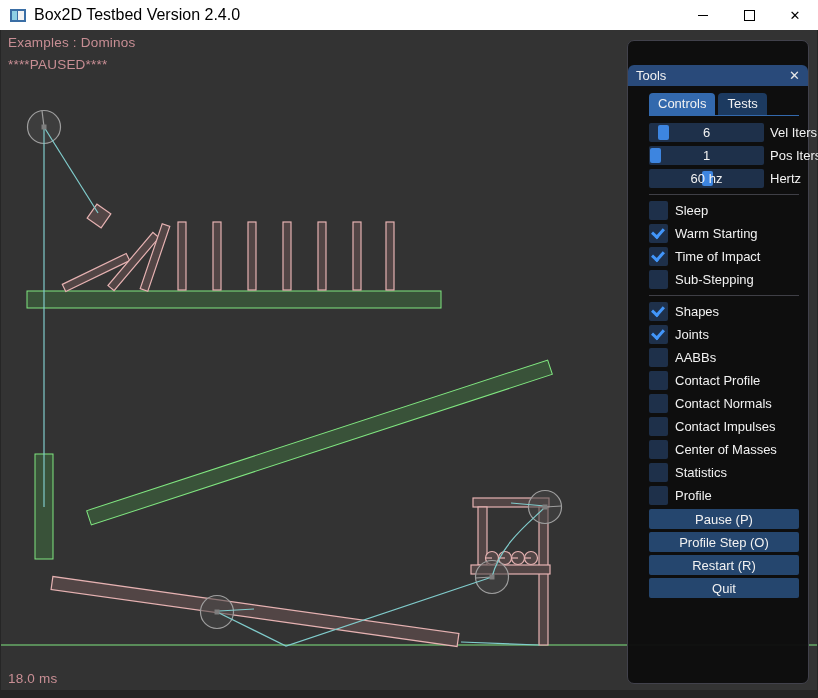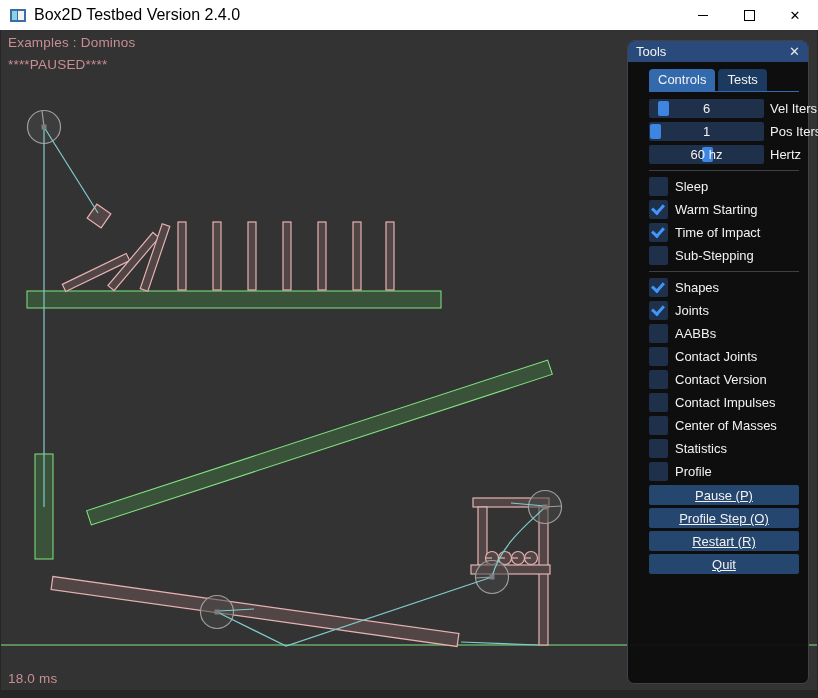--- a/index.html
+++ b/index.html
@@ -24,39 +24,39 @@
   .hud{position:absolute;left:7px;color:#C88E94;font-size:13.5px;letter-spacing:0.2px;}
   .hud.example{top:5px;}
   .hud.paused{top:27px;}
   .hud.ms{top:641px;}
 
   
   .panel{position:absolute;left:627px;top:40px;width:182px;height:644px;
          background:rgba(13,13,13,0.97);border:1px solid #41414b;border-radius:7px;
          color:#f2f2f2;font-size:13px;box-sizing:border-box;}
   .panel-header{height:21px;background:#294A7A;border-radius:6px 6px 0 0;
-                display:flex;align-items:center;padding:0 8px;}
+                display:flex;align-items:center;padding:0 8px;margin-top:24px;}
   .panel-header .ttl{flex:1;}
   .panel-close{font-size:13px;color:#e8e8e8;line-height:1;}
   .panel-body{padding:7px 9px 0 9px;margin-left:12px;}
   .tabbar{border-bottom:1px solid #3369AD;margin-bottom:7px;display:flex;}
   .tab{padding:3px 9px 4px 9px;border-radius:4px 4px 0 0;margin-right:3px;background:#1C3A60;}
   .tab.active{background:#3369AD;}
   .row{display:flex;align-items:center;margin-bottom:4px;height:19px;}
   .slider{width:115px;height:19px;background:#1E304A;border-radius:2px;position:relative;flex:none;}
   .grab{position:absolute;top:2px;height:15px;width:11px;background:#3D85E0;border-radius:2px;}
   .sval{position:absolute;inset:0;text-align:center;line-height:19px;}
   .rlabel{margin-left:6px;white-space:nowrap;}
   .cb{width:19px;height:19px;background:#1E304A;border-radius:2px;position:relative;flex:none;}
   .cb.checked::after{content:"";position:absolute;left:3px;top:4px;width:9px;height:5px;
        border-left:3px solid #4296FA;border-bottom:3px solid #4296FA;transform:rotate(-48deg);}
   .cblabel{margin-left:7px;white-space:nowrap;}
   .sep{height:1px;background:#3F3F46;margin:6px 0;}
   .pbtn{display:block;width:100%;height:20px;margin-bottom:3px;background:#25466E;border:none;
-        border-radius:2px;color:#f2f2f2;font-family:"Liberation Sans",sans-serif;font-size:13px;padding:0;text-decoration:underline;}
+        border-radius:2px;color:#f2f2f2;font-family:"Liberation Sans",sans-serif;font-size:13px;padding:0;}
 </style>
 </head>
 <body>
 
 <div class="titlebar">
   <div class="appicon">
       <div class="i1"></div>
       <div class="i2"></div>
     </div>
   <div class="apptitle">Box2D Testbed Version 2.4.0</div>
@@ -208,25 +208,25 @@
     <div class="row">
       <div class="cb checked"></div>
       <span class="cblabel">Joints</span>
     </div>
     <div class="row">
       <div class="cb"></div>
       <span class="cblabel">AABBs</span>
     </div>
     <div class="row">
       <div class="cb"></div>
-      <span class="cblabel">Contact Joints</span>
-    </div>
-    <div class="row">
-      <div class="cb"></div>
-      <span class="cblabel">Contact Version</span>
+      <span class="cblabel">Contact Profile</span>
+    </div>
+    <div class="row">
+      <div class="cb"></div>
+      <span class="cblabel">Contact Normals</span>
     </div>
     <div class="row">
       <div class="cb"></div>
       <span class="cblabel">Contact Impulses</span>
     </div>
     <div class="row">
       <div class="cb"></div>
       <span class="cblabel">Center of Masses</span>
     </div>
     <div class="row">

